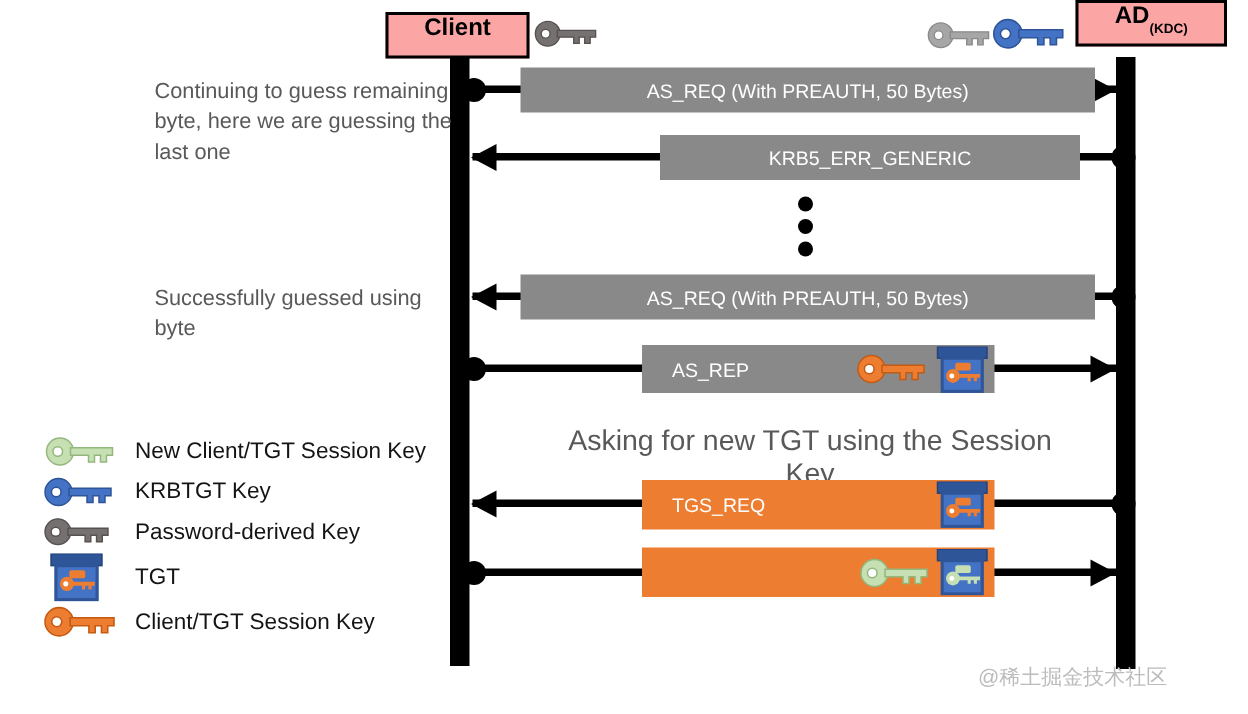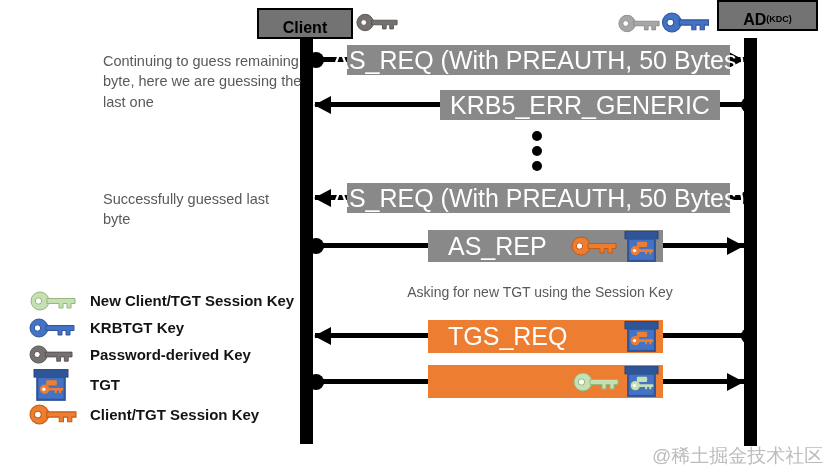--- a/index.html
+++ b/index.html
@@ -2,50 +2,50 @@
 <html><head>
 <meta charset="utf-8">
 <style>
   * { margin:0; padding:0; box-sizing:border-box; }
   body { background:#fff; }
   .canvas {
     position:relative; width:832px; height:476px; background:#ffffff;
     font-family:"Liberation Sans", sans-serif; overflow:hidden;
   }
   .actor-box {
-    position:absolute; background:#737373; border:2px solid #000;
-    display:flex; align-items:flex-end; justify-content:center;
+    position:absolute; background:#fca5a5; border:2px solid #000;
+    display:flex; align-items:flex-start; justify-content:center;
     font-weight:bold; font-size:16px; color:#000;
   }
   .actor-box .sub { font-size:9px; font-weight:bold; align-self:flex-end; padding-bottom:5px; }
   .lifeline { position:absolute; width:13px; background:#000; }
   .msg-line { position:absolute; height:5px; background:#000; }
   .msg-box {
     position:absolute; display:flex; align-items:center;
-    color:#fff; font-size:25px; white-space:nowrap;
+    color:#fff; font-size:13px; white-space:nowrap;
   }
   .msg-box.gray { background:#898989; justify-content:center; }
   .msg-box.orange { background:#ed7d31;align-items:center; }
   .msg-box.icons { justify-content:flex-start; padding-left:20px; padding-right:4px; }
   .msg-box .spacer { flex:1; }
   .endpoint { position:absolute; width:16px; height:16px; border-radius:50%; background:#000; }
   .arrowhead { position:absolute; width:0; height:0; }
   .arrowhead.right { border-top:9px solid transparent; border-bottom:9px solid transparent; border-left:17px solid #000; }
   .arrowhead.left  { border-top:9px solid transparent; border-bottom:9px solid transparent; border-right:17px solid #000; }
   .dot { position:absolute; width:10px; height:10px; border-radius:50%; background:#000; }
   .anno { position:absolute; color:#595959; font-size:14.5px; line-height:1.4; }
-  .asking-note { position:absolute; color:#595959; font-size:14px; text-align:center; }
+  .asking-note { position:absolute; color:#595959; font-size:19px; text-align:center; }
   .legend { position:absolute; left:28px; top:287px; display:flex; flex-direction:column; }
   .legend-row { display:flex; align-items:center; height:27px; }
   .legend-row.tall { height:33px; }
   .legend-icon-cell { width:62px; display:flex; align-items:center; }
-  .legend-label { font-size:15px; color:#141414; white-space:nowrap;font-weight:bold; }
+  .legend-label { font-size:15px; color:#141414; white-space:nowrap; }
   .key use { fill:var(--c,#888); stroke:var(--s,#555); stroke-width:1; }
   .tgt use { stroke:none; }
-  .watermark { position:absolute; left:652px; top:443px; color:#bcbcbc; font-size:19px; }
+  .watermark { position:absolute; left:652px; top:443px; color:#bcbcbc; font-size:14px; }
   svg.abs { position:absolute; }
 </style>
 </head>
 <body>
 
 <div class="canvas">
 
   <svg width="0" height="0" style="position:absolute">
     <defs>
       <g id="keyshape">
@@ -77,21 +77,21 @@
     </svg>
   <div class="actor-box" style="left:717px; top:0; width:101px; height:31px;">
     <span>AD</span>
       <span class="sub">(KDC)</span>
   </div>
 
   <div class="lifeline" style="left:300px; top:38px; height:406px;"></div>
   <div class="lifeline" style="left:744px; top:38px; height:408px;"></div>
 
   <div class="anno" style="left:103px; top:51px; width:200px;">Continuing to guess remaining byte, here we are guessing the last one</div>
-  <div class="anno" style="left:103px; top:189px; width:190px;">Successfully guessed last byte</div>
+  <div class="anno" style="left:103px; top:189px; width:190px;">Successfully guessed using byte</div>
 
   <div class="msg-line" style="left:310px; top:57px; width:434px;"></div>
   <div class="endpoint" style="left:308px; top:52px;"></div>
   <div class="arrowhead right" style="left:727px; top:51px;"></div>
   <div class="msg-box gray" style="left:347px; top:45px; width:383px; height:30px;">
     <span>AS_REQ (With PREAUTH, 50 Bytes)</span>
   </div>
 
   <div class="msg-line" style="left:315px; top:102px; width:433px;"></div>
   <div class="arrowhead left" style="left:314px; top:96px;"></div>

